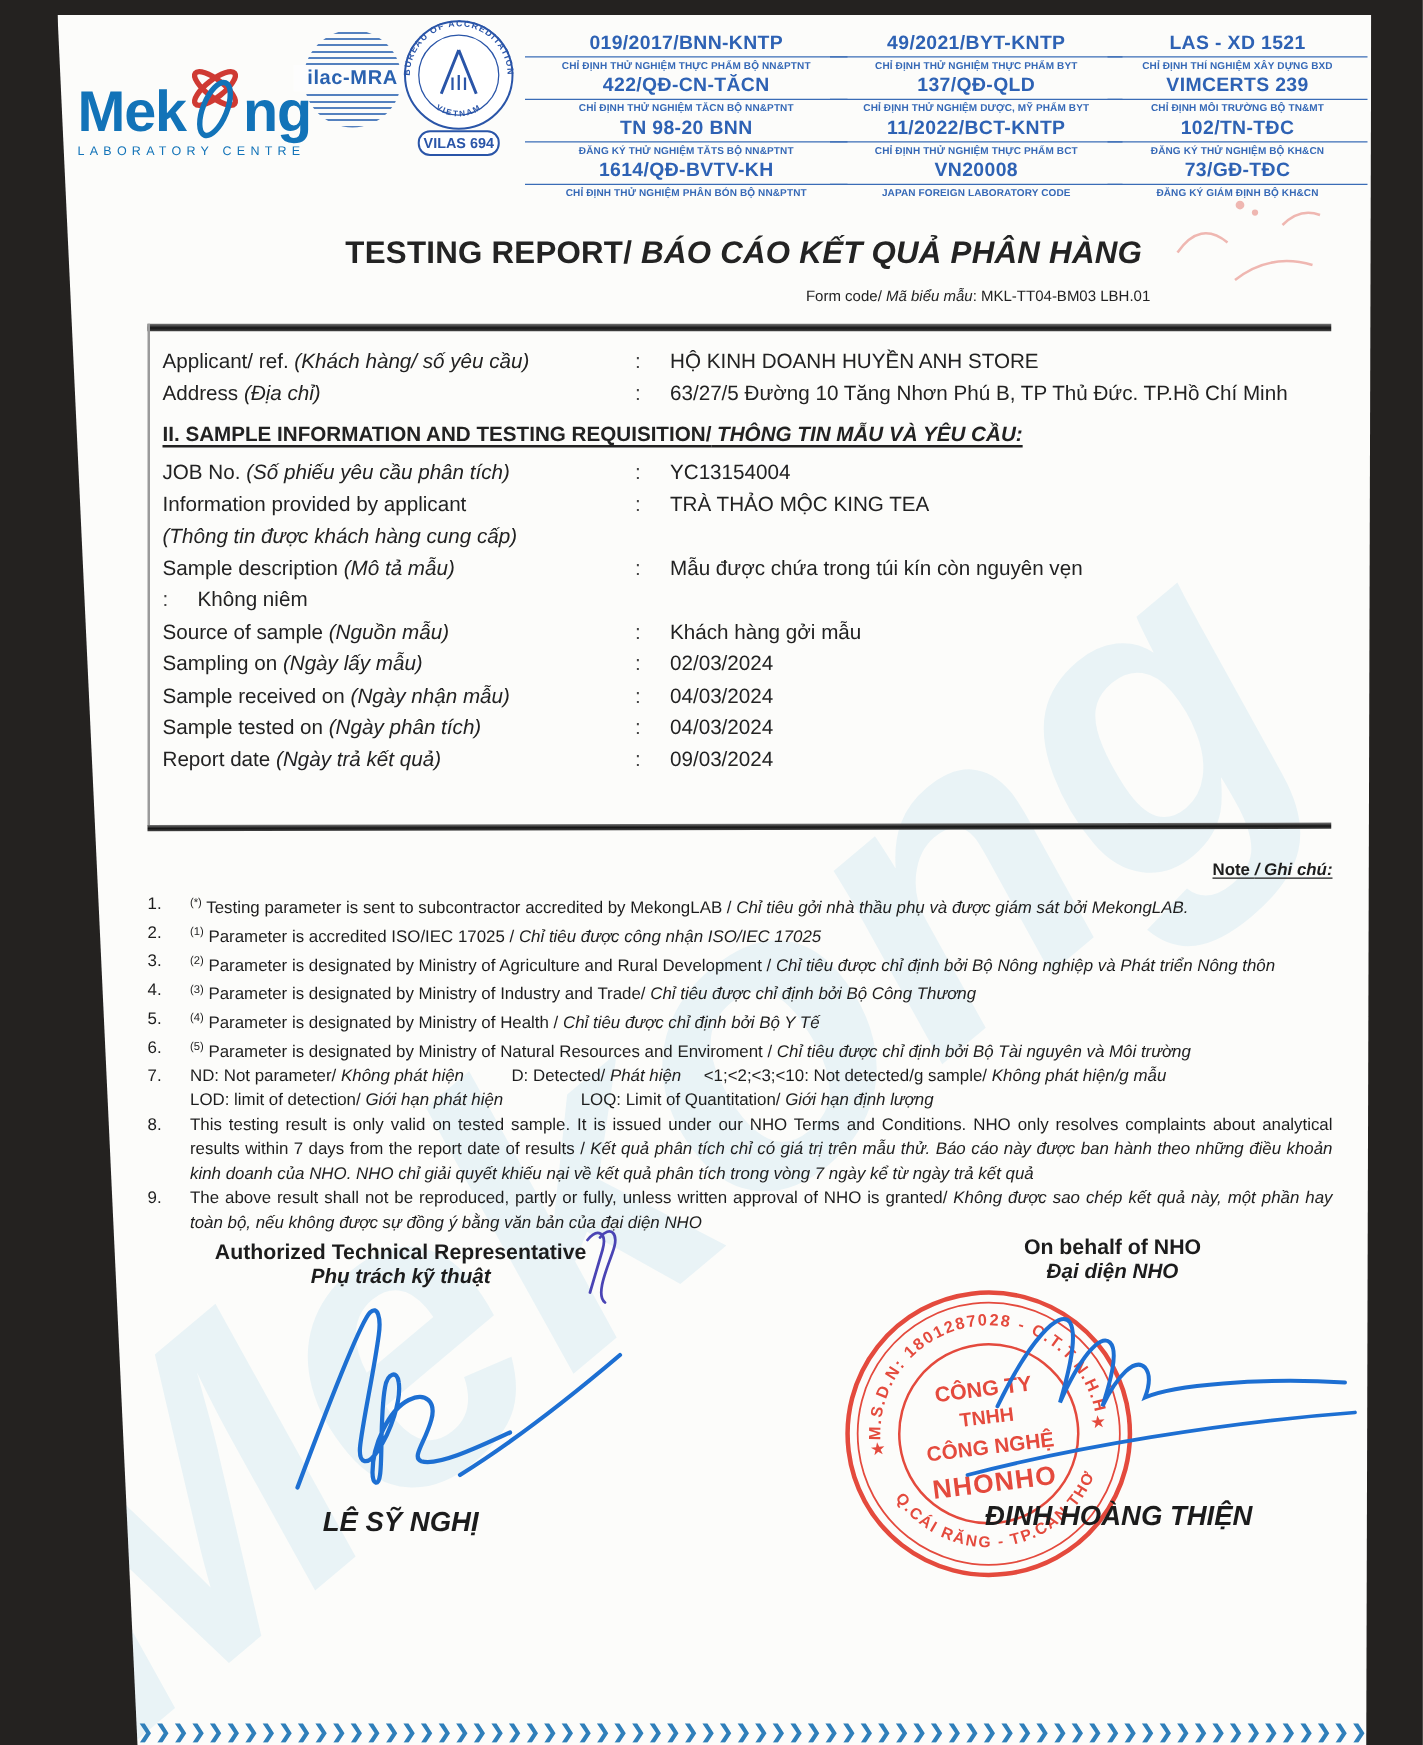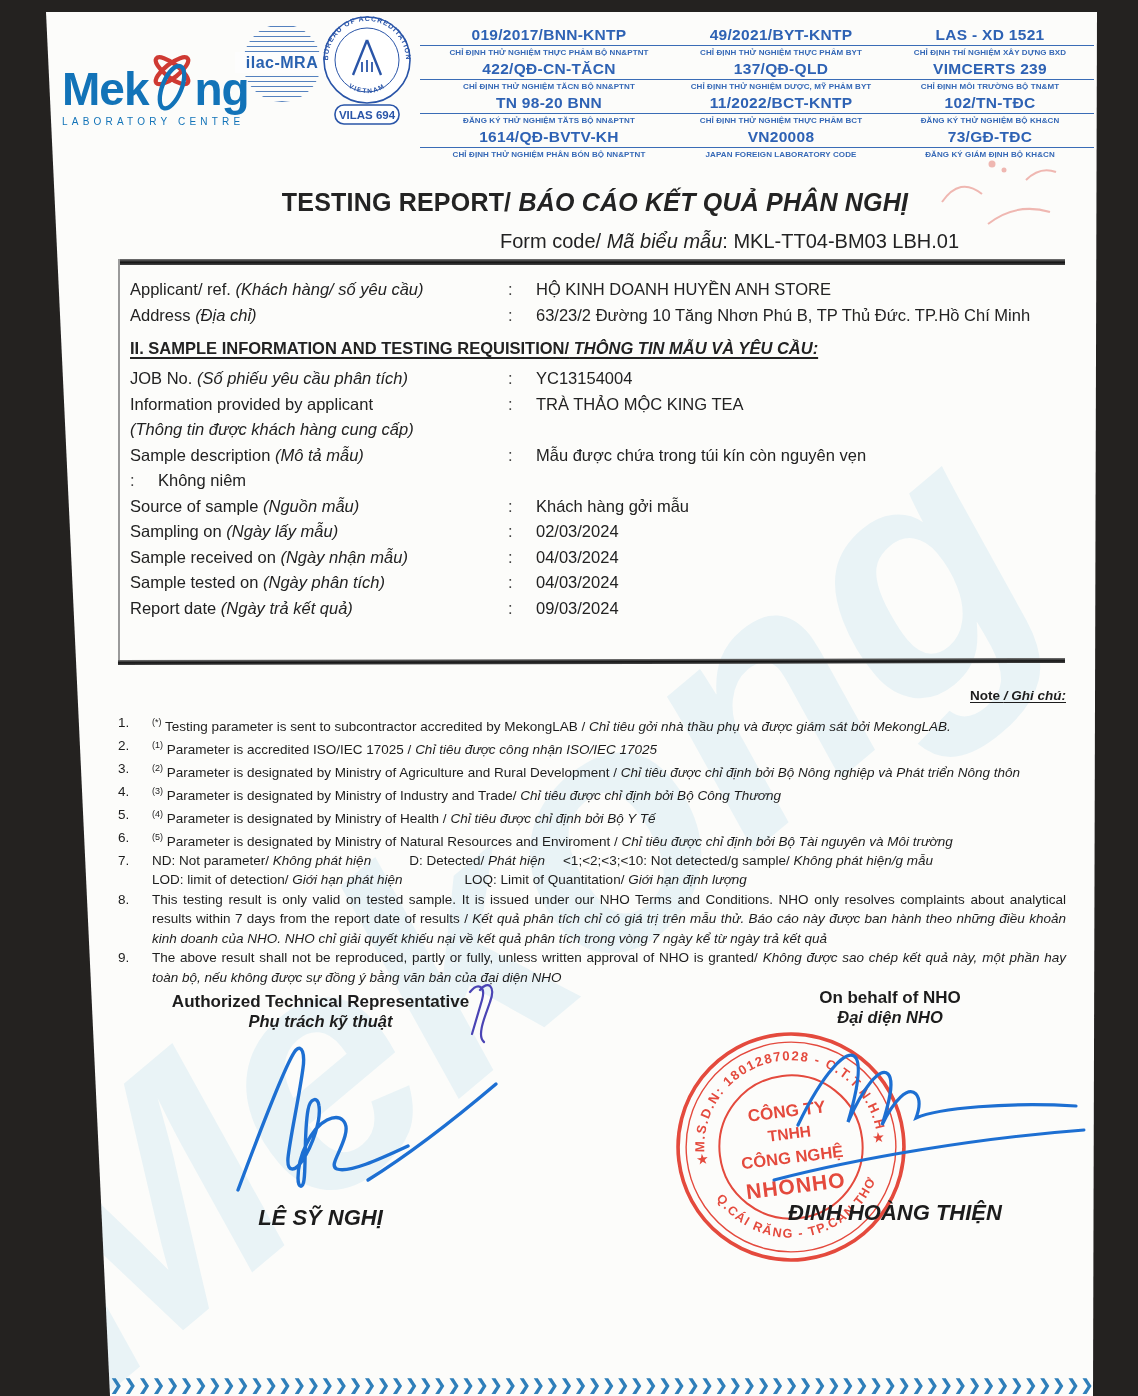--- a/index.html
+++ b/index.html
@@ -26,21 +26,21 @@
   
   .accr{position:absolute;top:26px;text-align:center;}
   .accr .entry{margin-bottom:3px;}
   .accr .code{display:block;font-size:15.5px;font-weight:bold;color:#2e62b4;
         border-bottom:1.5px solid #3a6cb6;padding-bottom:1px;letter-spacing:.3px;}
   .accr .cap{display:block;font-size:8px;font-weight:bold;color:#3568b6;padding-top:2px;letter-spacing:.1px;}
   
   .title{position:absolute;left:120px;top:188px;width:950px;text-align:center;font-size:25px;
         font-weight:bold;color:#232323;letter-spacing:.2px;}
   .title .vi{font-style:italic;}
-  .formcode{position:absolute;left:500px;top:230px;width:565px;text-align:left;font-size:20px;color:#222;}
+  .formcode{position:absolute;left:500px;top:230px;width:565px;text-align:center;font-size:12px;color:#222;}
   .formcode .vi{font-style:italic;}
   .rule-thick{position:absolute;height:6px;background:linear-gradient(180deg,#777 0%,#141414 55%,#454545 100%);}
   .vline{position:absolute;width:1.5px;background:#9a9a9a;}
   
   .info{position:absolute;left:130px;top:277px;width:936px;font-size:16.5px;color:#222;}
   .sec-h{font-weight:bold;margin-bottom:5px;line-height:26px;}
   .sec-h .u{text-decoration:underline;text-decoration-thickness:1.5px;text-underline-offset:3px;}
   .sec-h .vi{font-style:italic;}
   .row{display:flex;line-height:25.5px;}
   .row .lab{width:378px;flex:none;}
@@ -172,39 +172,39 @@
         </div>
     </div>
 
     <svg class="svg-abs" style="left:930px;top:140px;opacity:.45;" width="150" height="110" viewBox="0 0 150 110">
       <path d="M12,62 q18,-26 40,-8 M58,84 q28,-22 62,-12 M96,40 q14,-14 30,-8" fill="none" stroke="#e06459" stroke-width="2"></path>
       <circle cx="62" cy="24" r="3.5" fill="#e06459"></circle>
         <circle cx="74" cy="30" r="2.5" fill="#e06459"></circle>
     </svg>
 
     <div class="title">
-      <span>TESTING REPORT/</span><span class="vi"> BÁO CÁO KẾT QUẢ PHÂN NGHỊ</span>
+      <span>TESTING REPORT/</span><span class="vi"> BÁO CÁO KẾT QUẢ PHÂN HÀNG</span>
     </div>
     <div class="formcode">
       <span>Form code/</span><span class="vi"> Mã biểu mẫu</span><span>: MKL-TT04-BM03 LBH.01</span>
     </div>
 
     <div class="rule-thick" style="left:118px;top:259px;width:947px;"></div>
     <div class="vline" style="left:118px;top:259px;height:402px;"></div>
 
     <div class="info">
       <div class="row">
         <span class="lab"><span>Applicant/ ref. </span><span class="vi">(Khách hàng/ số yêu cầu)</span></span>
         <span class="col">:</span>
         <span class="val">HỘ KINH DOANH HUYỀN ANH STORE</span>
       </div>
       <div class="row">
         <span class="lab"><span>Address </span><span class="vi">(Địa chỉ)</span></span>
         <span class="col">:</span>
-        <span class="val">63/23/2 Đường 10 Tăng Nhơn Phú B, TP Thủ Đức. TP.Hồ Chí Minh</span>
+        <span class="val">63/27/5 Đường 10 Tăng Nhơn Phú B, TP Thủ Đức. TP.Hồ Chí Minh</span>
       </div>
 
       <div class="sec-h sec2">
         <span class="u"><span>II. SAMPLE INFORMATION AND TESTING REQUISITION/</span><span class="vi"> THÔNG TIN MẪU VÀ YÊU CẦU:</span></span>
       </div>
       <div class="row">
         <span class="lab"><span>JOB No. </span><span class="vi">(Số phiếu yêu cầu phân tích)</span></span>
         <span class="col">:</span>
         <span class="val">YC13154004</span>
       </div>

